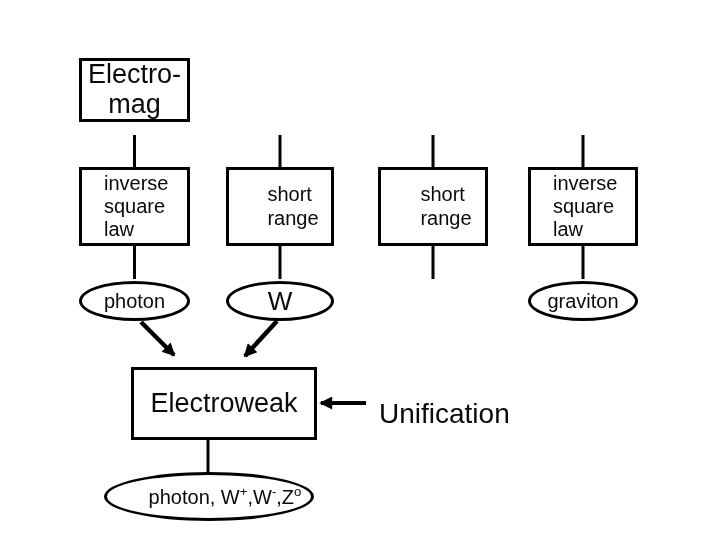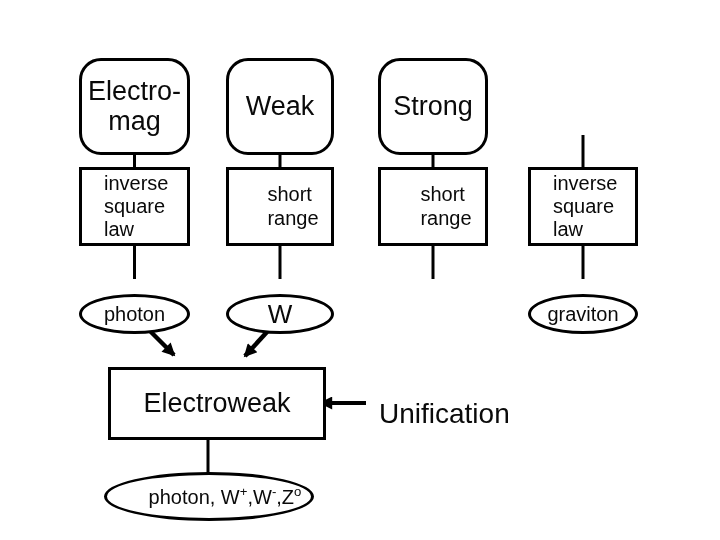--- a/index.html
+++ b/index.html
@@ -21,47 +21,47 @@
   .overlay line { stroke: #000; }
   .box {
     position: absolute;
     box-sizing: border-box;
     border: 3px solid #000;
     background: #ffffff;
     display: flex;
     align-items: center;
     justify-content: center;
   }
-  .force-name { top: 58px; height: 97px; font-size: 27px; border-radius: 22px; }
+  .force-name { top: 58px; height: 64px; font-size: 27px; }
   .force-name .lines { text-align: center; line-height: 1.1; }
   .force-prop { top: 167px; height: 79px; font-size: 20px; padding-left: 26px; }
   .force-prop .lines { text-align: left; line-height: 1.16; }
   .prop-left { justify-content: flex-start; padding-left: 22px; }
   .c1 { left: 79px;  width: 111px; }
   .c2 { left: 226px; width: 108px; }
   .c3 { left: 378px; width: 110px; }
   .c4 { left: 528px; width: 110px; }
   .ellipse {
     position: absolute;
     box-sizing: border-box;
     border: 3px solid #000;
     border-radius: 50%;
     background: #ffffff;
     display: flex;
     align-items: center;
     justify-content: center;
-    top: 294px;
+    top: 281px;
     height: 40px;
     font-size: 20px;
     line-height: 1;
   }
   .carrier-w { font-size: 26px; }
   .ew-box {
-    left: 108px; top: 367px;
-    width: 218px; height: 73px;
+    left: 131px; top: 367px;
+    width: 186px; height: 73px;
     font-size: 27px;
   }
   .unification-label {
     position: absolute;
     left: 379px; top: 400px;
     font-size: 28px;
     line-height: 1;
   }
   .bottom-ellipse {
     left: 104px; top: 472px;
@@ -100,30 +100,20 @@
 
     <line x1="366" y1="403" x2="321" y2="403" stroke-width="4" marker-end="url(#ah)"></line>
   </svg>
 
   <div class="box force-name c1">
     <div class="lines">
       <div>Electro-</div>
       <div>mag</div>
     </div>
   </div>
-  <div class="box force-name c2">
-    <div class="lines">
-      <div>Weak</div>
-    </div>
-  </div>
-  <div class="box force-name c3">
-    <div class="lines">
-      <div>Strong</div>
-    </div>
-  </div>
 
   <div class="box force-prop prop-left c1">
     <div class="lines">
       <div>inverse</div>
       <div>square</div>
       <div>law</div>
     </div>
   </div>
   <div class="box force-prop c2">
     <div class="lines">

